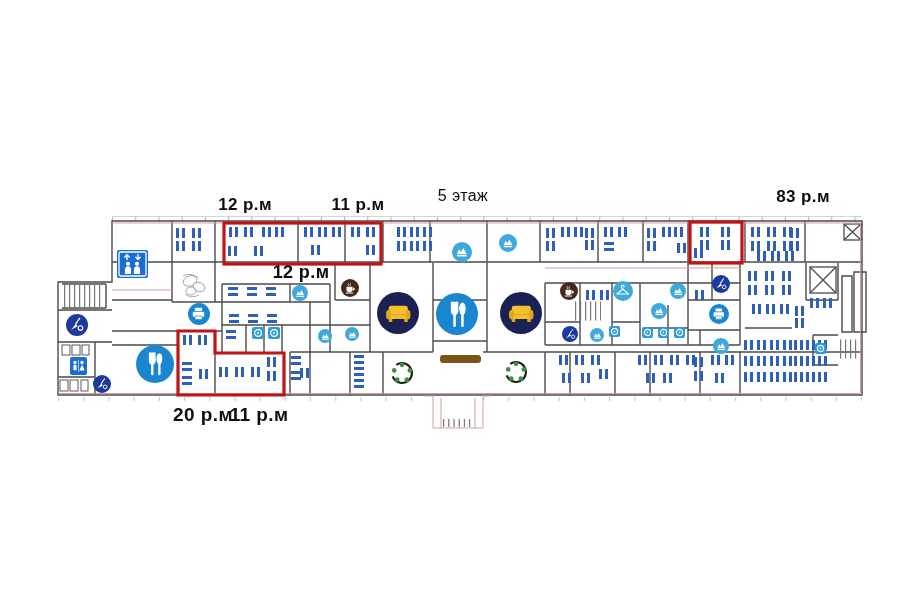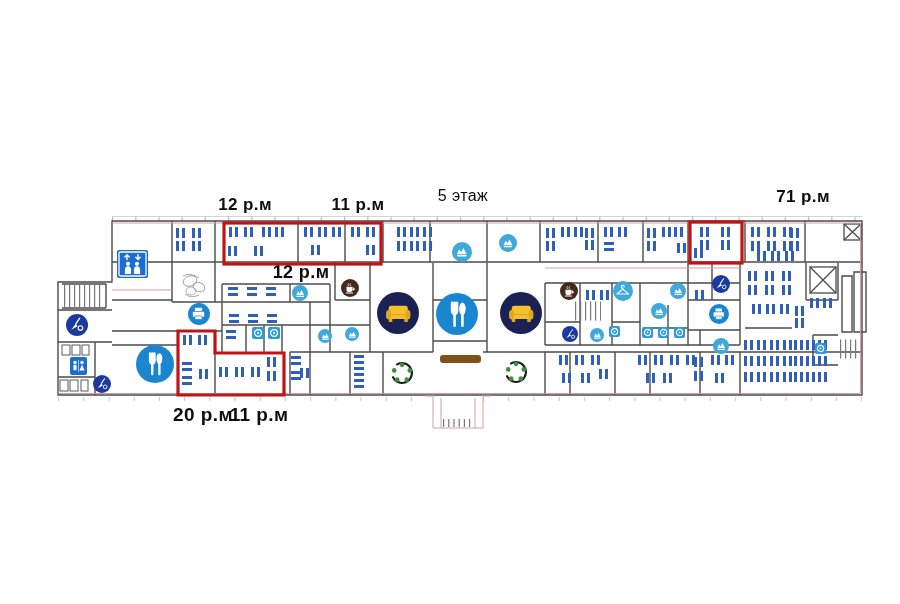--- a/index.html
+++ b/index.html
@@ -473,21 +473,21 @@
           <circle cx="6" cy="6" r="3.4" fill="none" stroke="#fff" stroke-width="1.2"></circle>
           <circle cx="6" cy="6" r="1" fill="#fff"></circle>
         </svg>
       </div>
       <div class="icon" style="left: 440px; top: 355px; width: 41px; height: 8px; background: rgb(125, 83, 26); border-radius: 3px;"></div>
     </div>
   <div class="layer" id="labels-layer">
     <div class="plan-label floor-title">5 этаж</div>
   <div class="plan-label" style="left: 245px; top: 196px; font-size: 17px; font-weight: 700;">12 р.м</div>
       <div class="plan-label" style="left: 358px; top: 196px; font-size: 17px; font-weight: 700;">11 р.м</div>
-      <div class="plan-label" style="left: 803px; top: 188px; font-size: 17px; font-weight: 700;">71 р.м</div>
+      <div class="plan-label" style="left: 803px; top: 188px; font-size: 17px; font-weight: 700;">83 р.м</div>
       <div class="plan-label" style="left: 301px; top: 263px; font-size: 18px; font-weight: 700;">12 р.м</div>
       <div class="plan-label" style="left: 203px; top: 405px; font-size: 19px; font-weight: 700;">20 р.м</div>
       <div class="plan-label" style="left: 259px; top: 405px; font-size: 19px; font-weight: 700;">11 р.м</div>
     </div>
   <svg id="highlight-svg" width="900" height="604" viewBox="0 0 900 604">
       <rect x="224" y="223" width="157" height="41" fill="none" stroke="#bf1417" stroke-width="3.2"></rect>
       <rect x="690" y="222" width="52" height="41" fill="none" stroke="#bf1417" stroke-width="3.2"></rect>
       <polygon points="178,331 215,331 215,353 284,353 284,395 178,395" fill="none" stroke="#bf1417" stroke-width="3.2"></polygon>
     </svg>
 </div>

